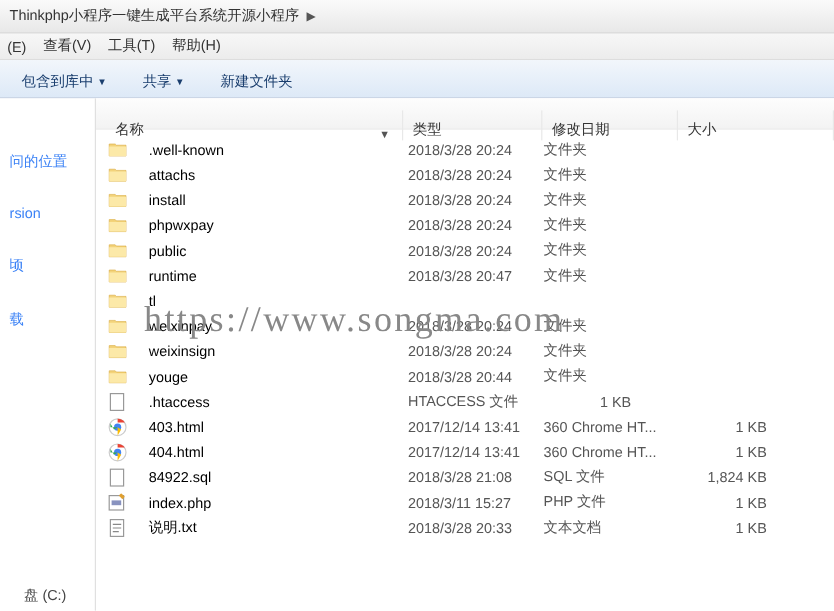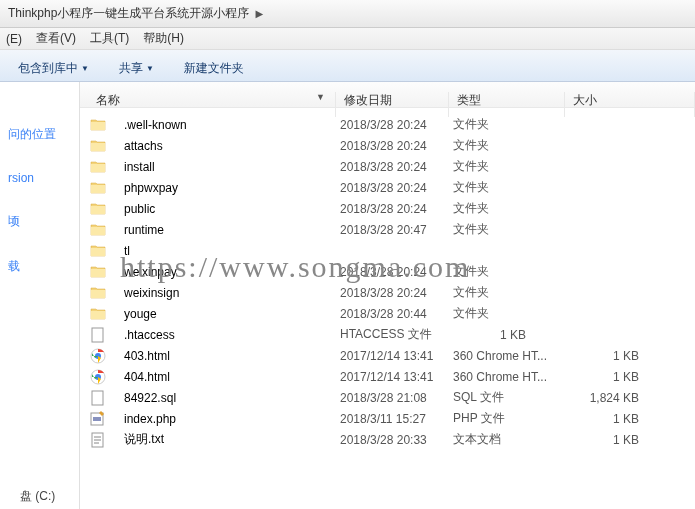--- a/index.html
+++ b/index.html
@@ -15,21 +15,21 @@
 .toolbar { height: 32px; background: linear-gradient(#f2f6fb, #dde9f7); border-bottom: 1px solid #c0cde0; display: flex; align-items: flex-end; padding: 0 8px; gap: 10px; }
 .tool-btn { color: #1a3e6e; padding: 4px 10px; cursor: default; display: flex; align-items: center; gap: 3px; }
 .dropdown-arrow { font-size: 8px; color: #1a3e6e; }
 
 .main-area { display: flex; height: calc(100% - 82px); }
 .nav-pane { width: 80px; border-right: 1px solid #e0e0e0; background: #fff; padding-top: 30px; }
 .nav-item { padding: 14px 8px; color: #3b82f6; font-size: 12px; }
 
 .file-area { flex: 1; background: #fff; position: relative; }
 .col-headers { height: 26px; display: flex; align-items: center; border-bottom: 1px solid #e8e8e8; background: linear-gradient(#fdfdfd, #f3f3f3); }
-.col-h { padding: 0 8px; color: #333; border-right: 1px solid #e8e8e8; height: 100%; display: flex; align-items: flex-start; position: relative; margin-top: 20px; }
+.col-h { padding: 0 8px; color: #333; border-right: 1px solid #e8e8e8; height: 100%; display: flex; align-items: flex-end; position: relative; margin-top: 20px; }
 .col-name { width: 256px; padding-left: 16px; }
 .col-date { width: 113px; }
 .col-type { width: 116px; }
 .col-size { flex: 1; }
 .sort-arrow { position: absolute; right: 10px; font-size: 9px; color: #555; }
 
 .file-list { padding-top: 6px; }
 .file-row { height: 21px; display: flex; align-items: center; padding-left: 10px; }
 .fc-name { width: 250px; display: flex; align-items: center; gap: 18px; }
 .fc-date { width: 113px; color: #555; }
@@ -77,22 +77,22 @@
     <div class="nav-item">顷</div>
     <div class="nav-item">载</div>
   </div>
 
   <div class="file-area">
     <div class="col-headers">
       <div class="col-h col-name">
         <span>名称</span>
         <span class="sort-arrow">▼</span>
       </div>
+      <div class="col-h col-type">类型</div>
       <div class="col-h col-date">修改日期</div>
-      <div class="col-h col-type">类型</div>
       <div class="col-h col-size">大小</div>
     </div>
     <div class="file-list" id="file-list">
         <div class="file-row">
           <div class="fc-name">
             <span class="icon"><svg viewBox="0 0 16 16">
                 <path fill="#f3d37a" stroke="#d9a93e" stroke-width="0.5" d="M1 3h5l1 1h8v9H1z"></path>
                 <path fill="#fce9a8" d="M1 5h14v8H1z"></path>
               </svg></span>
             <span>.well-known</span>

